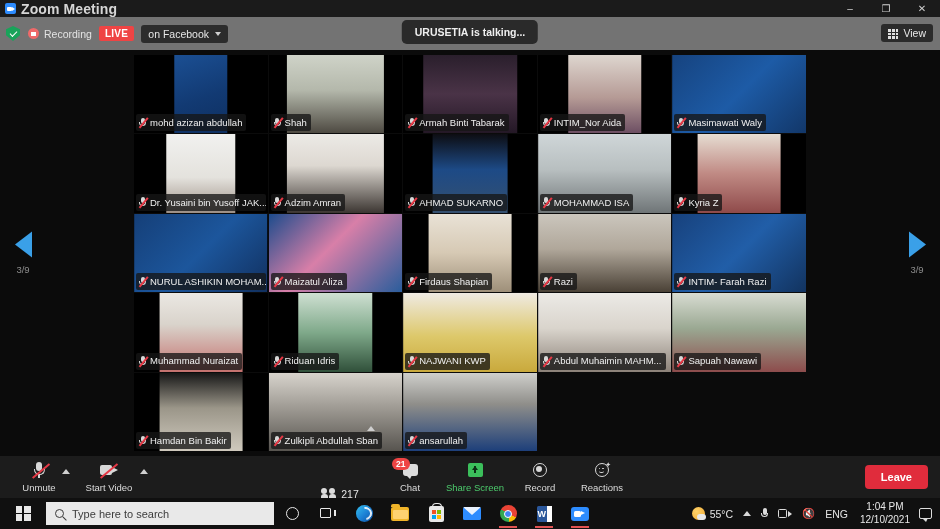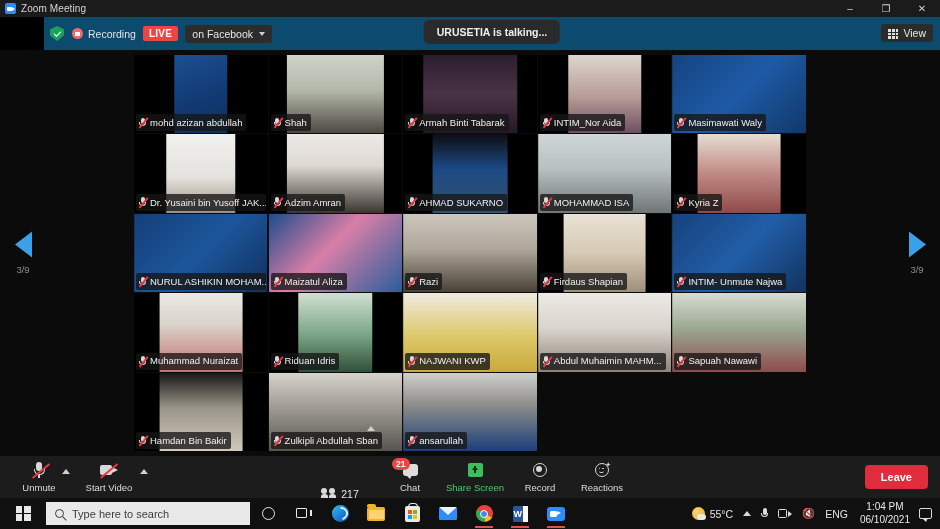--- a/index.html
+++ b/index.html
@@ -21,31 +21,31 @@
   }
   #titlebar .tb-icon::after {
     content: ""; position: absolute; left: 2px; top: 3.5px;
     width: 5px; height: 4px; background: #fff; border-radius: 1px;
   }
   #titlebar .tb-icon::before {
     content: ""; position: absolute; left: 6.5px; top: 4px;
     width: 0; height: 0; border-top: 2px solid transparent;
     border-bottom: 2px solid transparent; border-left: 3px solid #fff;
   }
-  #titlebar .tb-title { color: #d6d6d6; font-size: 10px; letter-spacing: .1px; }
+  #titlebar .tb-title { color: #d6d6d6; font-size: 14px; letter-spacing: .1px; font-weight: bold; }
   #titlebar .tb-btns { position: absolute; right: 0; top: 0; height: 17px; display: flex; }
   #titlebar .tb-btn {
     width: 36px; height: 17px; display: flex; align-items: center; justify-content: center;
     color: #cfcfcf; font-size: 10px; line-height: 1;
   }
 
   
   #topbar {
-    height: 33px; background: #0c4a6e; position: relative;
-    display: flex; align-items: center; padding-left: 6px; margin-left: 44px;
+    height: 33px; background: #737373; position: relative;
+    display: flex; align-items: center; padding-left: 6px;
   }
   .shield {
     width: 14px; height: 15px; background: #19a35a; margin-right: 8px;
     clip-path: polygon(50% 0%, 100% 22%, 100% 62%, 50% 100%, 0% 62%, 0% 22%);
     position: relative; flex: 0 0 auto;
   }
   .shield::after {
     content: ""; position: absolute; left: 3.5px; top: 5px; width: 6px; height: 3px;
     border-left: 1.6px solid #fff; border-bottom: 1.6px solid #fff;
     transform: rotate(-45deg);
@@ -208,21 +208,21 @@
 
   
   #taskbar {
     height: 31px; background: #101010; display: flex; align-items: center;
     position: relative;
   }
   #start-btn { width: 46px; height: 31px; display: flex; align-items: center; justify-content: center; }
   .win-logo { width: 15px; height: 15px; display: grid; grid-template-columns: 1fr 1fr; grid-template-rows: 1fr 1fr; gap: 1.6px; }
   .win-logo i { background: #e9e9e9; display: block; }
   #search-box {
-    width: 204px; height: 23px; background: #e9e9e9; display: flex; align-items: center;
+    width: 228px; height: 23px; background: #e9e9e9; display: flex; align-items: center;
     padding-left: 9px; gap: 8px;
   }
   #search-box .mag {
     width: 9px; height: 9px; border: 1.4px solid #3a3a3a; border-radius: 50%; position: relative; flex: 0 0 auto;
   }
   #search-box .mag::after { content: ""; position: absolute; right: -3.5px; bottom: -2.5px; width: 5px; height: 1.4px;
     background: #3a3a3a; transform: rotate(45deg); }
   #search-box .ph { color: #3c3c3c; font-size: 11px; }
   .tb-item { width: 36px; height: 31px; display: flex; align-items: center; justify-content: center; position: relative; }
   .tb-underline::after {
@@ -462,50 +462,50 @@
         <div class="namebar">
           <span class="mic-off">
             <span class="body"></span>
             <span class="stand"></span>
             <span class="slash"></span>
           </span>
           <span>Maizatul Aliza</span>
         </div>
       </div>
       <div class="tile">
+        <div class="vid" style="width: 62%; background: linear-gradient(rgb(233, 226, 214) 0%, rgb(214, 201, 180) 50%, rgb(158, 143, 121) 100%);"></div>
+        <div class="namebar">
+          <span class="mic-off">
+            <span class="body"></span>
+            <span class="stand"></span>
+            <span class="slash"></span>
+          </span>
+          <span>Firdaus Shapian</span>
+        </div>
+      </div>
+      <div class="tile">
         <div class="vid" style="width: 100%; background: linear-gradient(rgb(203, 198, 189) 0%, rgb(176, 167, 154) 45%, rgb(74, 65, 54) 100%);"></div>
         <div class="namebar">
           <span class="mic-off">
             <span class="body"></span>
             <span class="stand"></span>
             <span class="slash"></span>
           </span>
           <span>Razi</span>
         </div>
       </div>
       <div class="tile">
-        <div class="vid" style="width: 62%; background: linear-gradient(rgb(233, 226, 214) 0%, rgb(214, 201, 180) 50%, rgb(158, 143, 121) 100%);"></div>
-        <div class="namebar">
-          <span class="mic-off">
-            <span class="body"></span>
-            <span class="stand"></span>
-            <span class="slash"></span>
-          </span>
-          <span>Firdaus Shapian</span>
-        </div>
-      </div>
-      <div class="tile">
         <div class="vid" style="width: 100%; background: linear-gradient(135deg, rgb(23, 65, 124), rgb(33, 94, 168) 50%, rgb(18, 51, 95));"></div>
         <div class="namebar">
           <span class="mic-off">
             <span class="body"></span>
             <span class="stand"></span>
             <span class="slash"></span>
           </span>
-          <span>INTIM- Unmute Najwa</span>
+          <span>INTIM- Farah Razi</span>
         </div>
       </div>
       <div class="tile">
         <div class="vid" style="width: 62%; background: linear-gradient(rgb(235, 232, 227) 0%, rgb(217, 211, 203) 40%, rgb(196, 113, 110) 100%);"></div>
         <div class="namebar">
           <span class="mic-off">
             <span class="body"></span>
             <span class="stand"></span>
             <span class="slash"></span>
           </span>
@@ -744,17 +744,17 @@
     <div class="tray-item">
       <span class="tray-cam">
           <span class="cb"></span>
           <span class="ct"></span>
         </span>
     </div>
     <div class="tray-item">🔇</div>
     <div class="tray-item">ENG</div>
     <div class="clock">
       <div>1:04 PM</div>
-      <div>06/10/2021</div>
+      <div>12/10/2021</div>
     </div>
     <div class="notif-ico"></div>
   </div>
 </div>
 
 </body></html>

